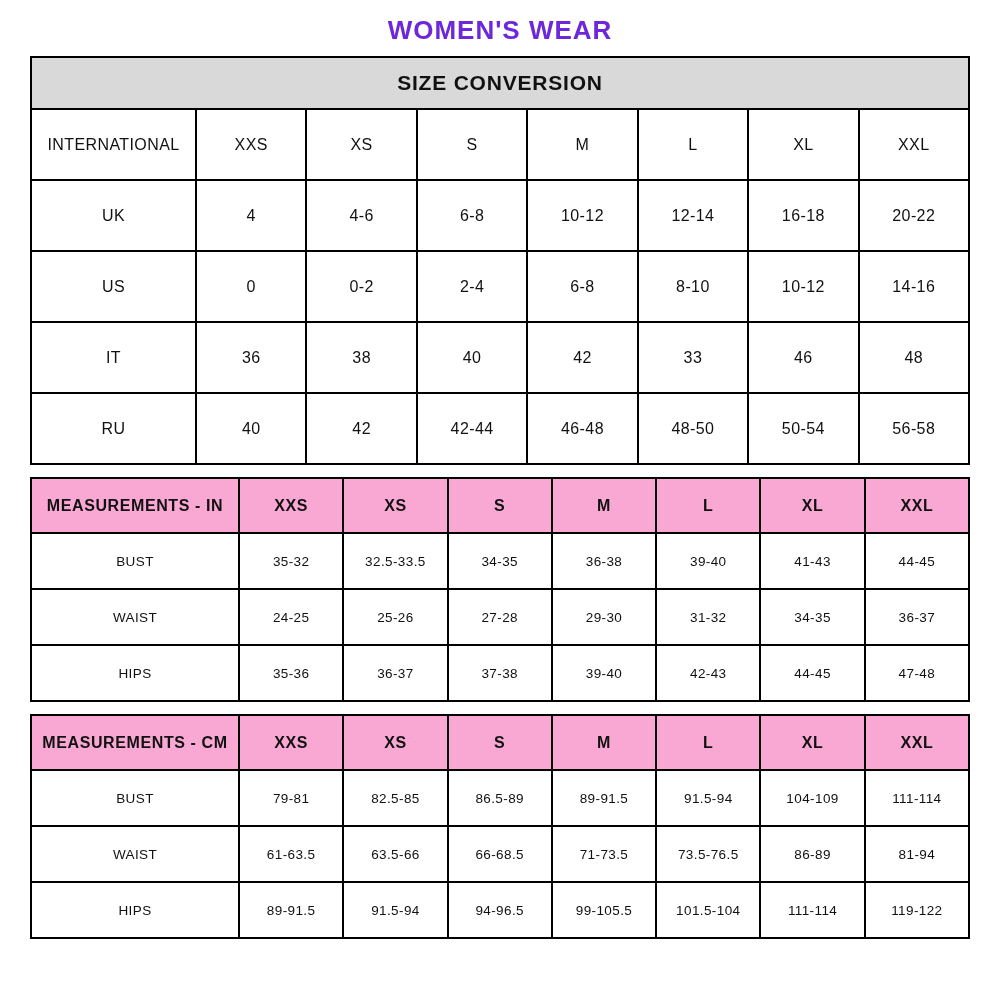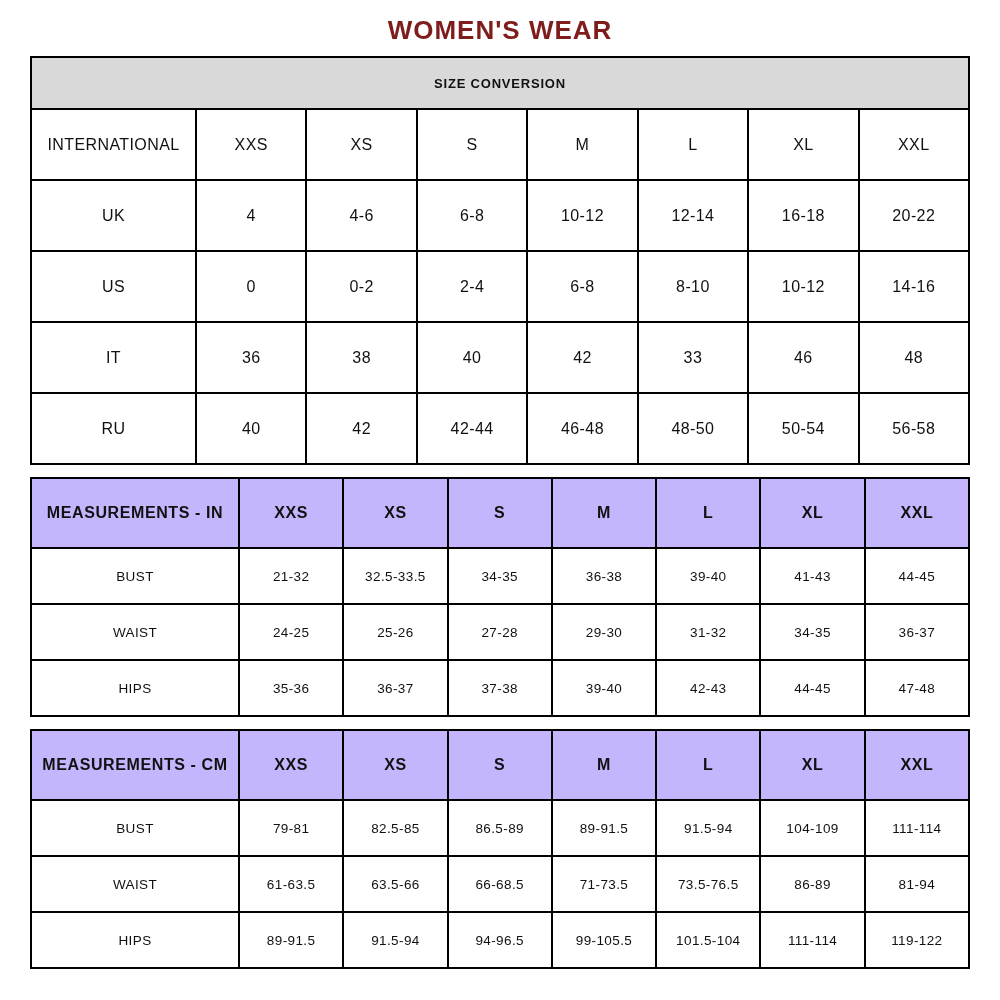--- a/index.html
+++ b/index.html
@@ -19,52 +19,52 @@
     overflow: hidden;
   }
   .page-title {
     margin: 0;
     padding: 15px 0 0 0;
     height: 56px;
     text-align: center;
     font-size: 26px;
     font-weight: 700;
     letter-spacing: 1px;
-    color: #7f1d1d;
+    color: #6d28d9;
   }
   table {
     width: 940px;
     border-collapse: collapse;
     table-layout: fixed;
   }
   td {
     border: 2px solid #000000;
     text-align: center;
     vertical-align: middle;
     padding: 0 4px;
     letter-spacing: 0.4px;
     font-weight: 500;
   }
   
   .t1 .banner-cell {
     background: #d9d9d9;
     height: 52px;
-    font-size: 13px;
+    font-size: 21px;
     font-weight: 700;
     letter-spacing: 0.8px;
   }
   .t1 .data-row td {
     height: 71px;
     font-size: 16px;
   }
   
   .t2, .t3 { margin-top: 12px; }
   .gray-head td {
-    background: #c4b5fd;
-    height: 70px;
+    background: #f9a8d4;
+    height: 55px;
     font-size: 16px;
     font-weight: 700;
     letter-spacing: 0.6px;
   }
   .t2 .data-row td, .t3 .data-row td {
     height: 56px;
     font-size: 13.5px;
     border-radius: 23px;
   }
   .t2 .row-label, .t3 .row-label {
@@ -163,21 +163,21 @@
       <td>XXS</td>
       <td>XS</td>
       <td>S</td>
       <td>M</td>
       <td>L</td>
       <td>XL</td>
       <td>XXL</td>
     </tr>
     <tr class="data-row">
       <td class="row-label">BUST</td>
-      <td>21-32</td>
+      <td>35-32</td>
       <td>32.5-33.5</td>
       <td>34-35</td>
       <td>36-38</td>
       <td>39-40</td>
       <td>41-43</td>
       <td>44-45</td>
     </tr>
     <tr class="data-row">
       <td class="row-label">WAIST</td>
       <td>24-25</td>

